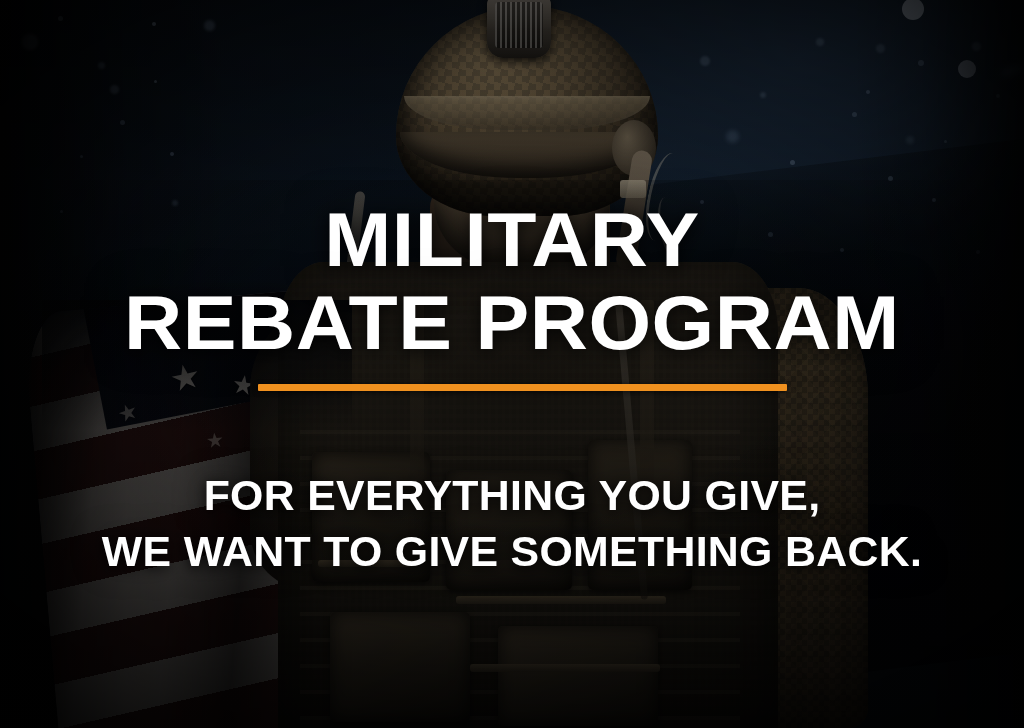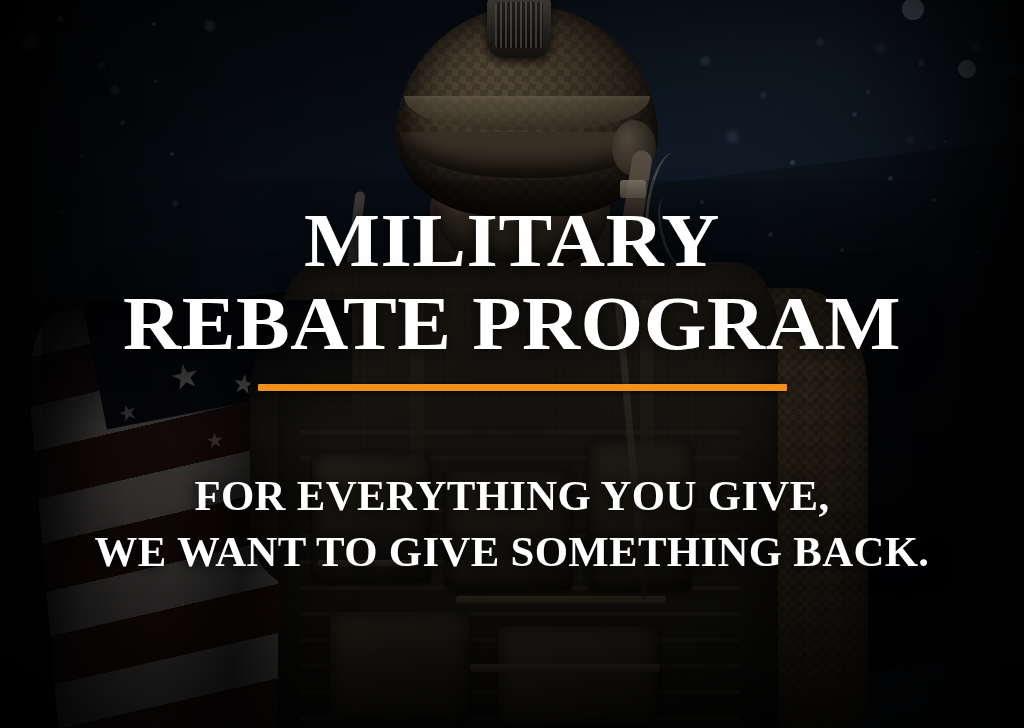--- a/index.html
+++ b/index.html
@@ -6,21 +6,21 @@
     margin: 0;
     padding: 0;
     background: #000;
   }
   #banner {
     position: relative;
     width: 1024px;
     height: 728px;
     overflow: hidden;
     background: #070c12;
-    font-family: Liberation Serif, serif;
+    font-family: Liberation Sans, sans-serif;
     user-select: none;
   }
 
   
   .sky {
     position: absolute; inset: 0;
     background:
       radial-gradient(ellipse 60% 50% at 78% 8%, #1b2b3e 0%, #121e2c 40%, #0a121b 75%, #070c12 100%),
       linear-gradient(115deg, #0c1621 0%, #101d2b 35%, #0b1520 70%, #05090e 100%);
   }

